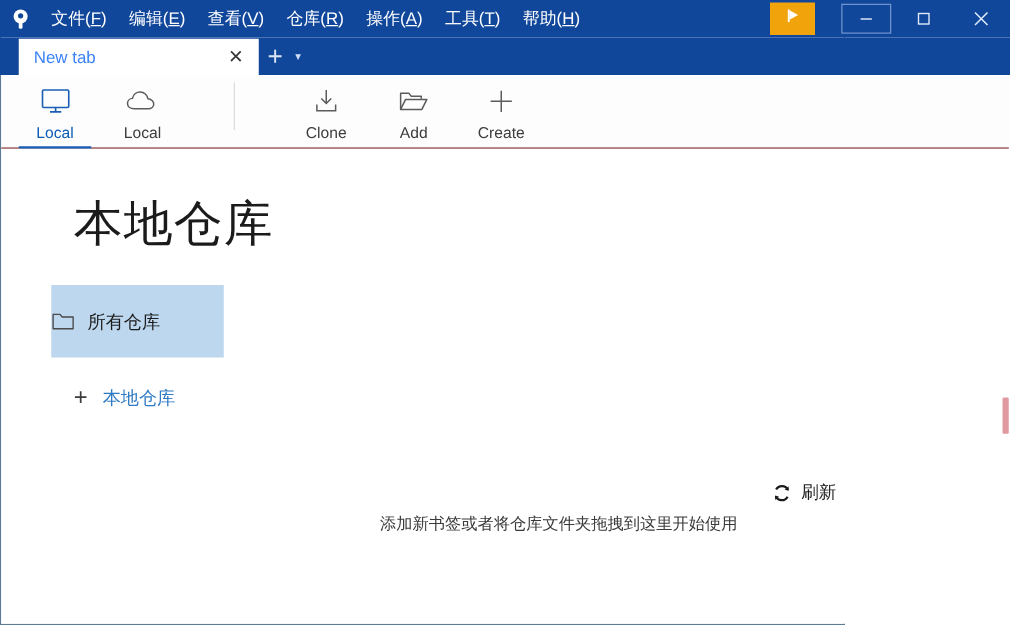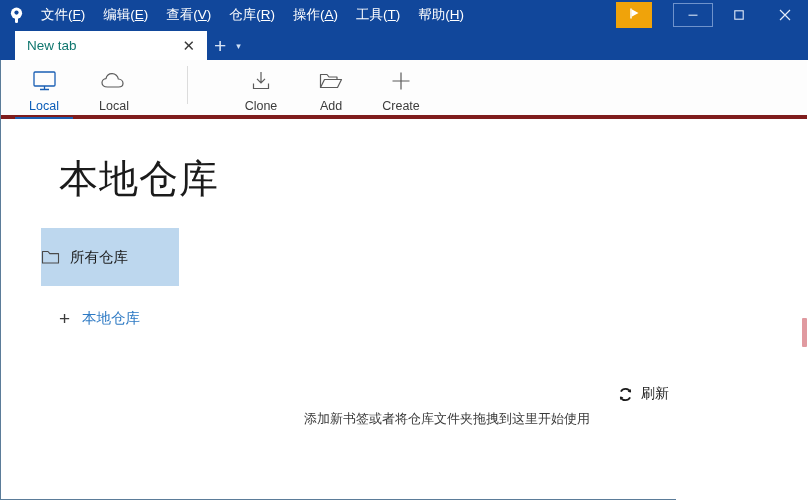--- a/index.html
+++ b/index.html
@@ -108,21 +108,21 @@
     background: #ffffff;
     display: flex;
     align-items: center;
     justify-content: space-between;
     padding: 0 8px 0 12px;
     box-sizing: border-box;
     cursor: pointer;
   }
   .tab-label {
     font-size: 13.5px;
-    color: #0f766e;
+    color: #3b82f6;
     white-space: nowrap;
     overflow: hidden;
   }
   .tab-close {
     font-size: 15px;
     color: #3a3a3a;
     line-height: 1;
     padding: 2px 4px;
     cursor: pointer;
   }
@@ -144,21 +144,21 @@
   }
 
   
   .toolbar {
     position: absolute;
     left: 0;
     top: 60px;
     width: 806px;
     height: 59px;
     background: #fdfdfd;
-    border-bottom: 4px solid #7f1d1d;
+    border-bottom: 1px solid #7f1d1d;
     display: flex;
     align-items: flex-start;
     box-sizing: border-box;
   }
   .tb-item {
     width: 70px;
     height: 58px;
     display: flex;
     flex-direction: column;
     align-items: center;

